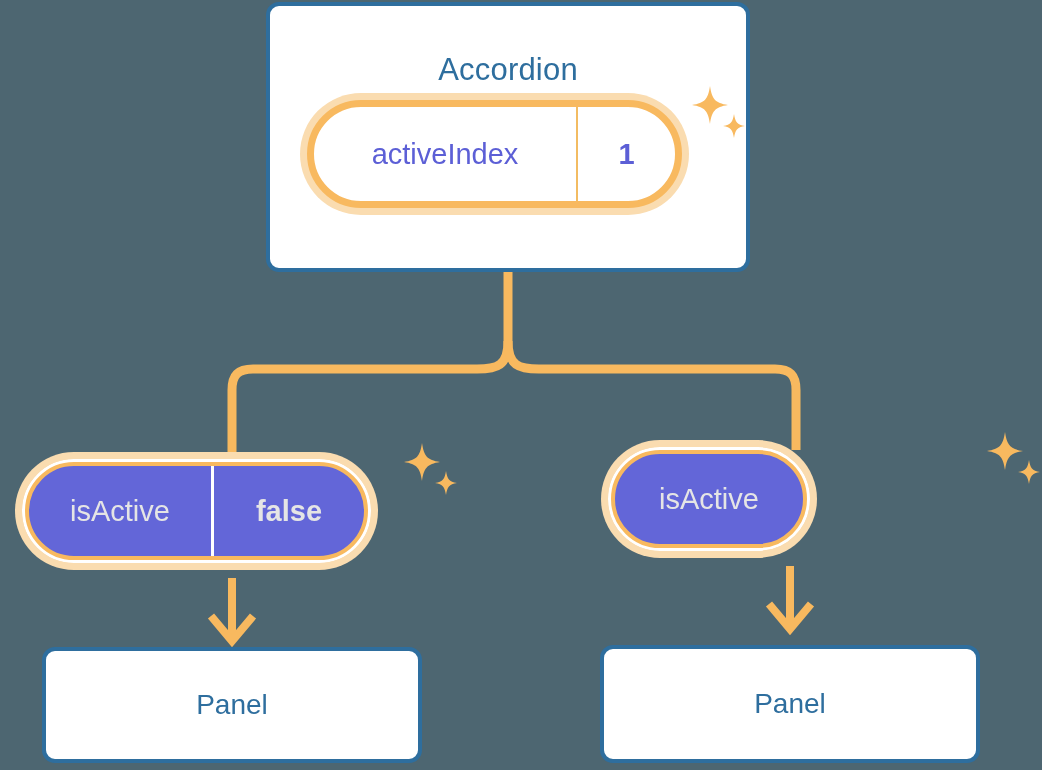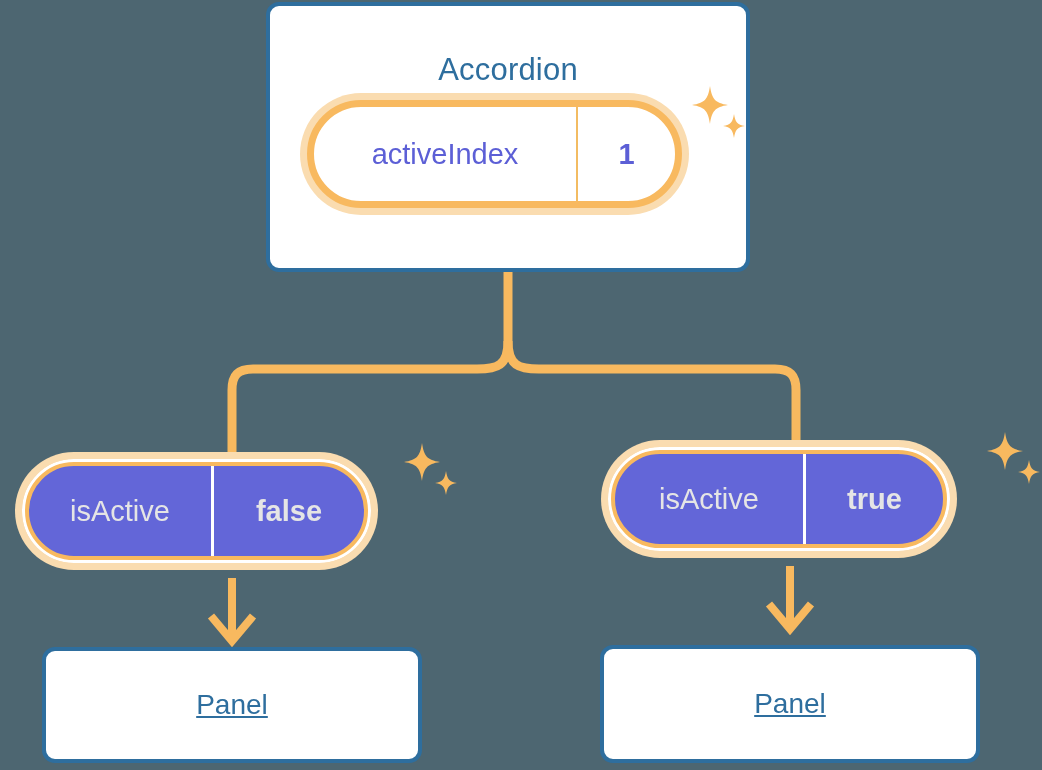--- a/index.html
+++ b/index.html
@@ -153,21 +153,20 @@
   .panel-label {
     position: absolute;
     left: 0;
     right: 0;
     top: 50%;
     transform: translateY(-50%);
     text-align: center;
     color: #2e6e9e;
     font-size: 28px;
     line-height: 1;
-    text-decoration: underline;
   }
 
   
   .sparkle-group {
     position: absolute;
     pointer-events: none;
   }
   #sparkle-top   { left: 686px; top: 86px; }
   #sparkle-left  { left: 398px; top: 443px; }
   #sparkle-right { left: 981px; top: 432px; }
@@ -228,21 +227,20 @@
   </div>
 
   <svg class="sparkle-group" id="sparkle-left" width="62" height="62" viewBox="0 0 62 62" xmlns="http://www.w3.org/2000/svg">
     <path fill="#f8b95f" d="M24 0 C26 13, 29 17, 42 19 C29 21, 26 25, 24 38 C22 25, 19 21, 6 19 C19 17, 22 13, 24 0 Z"></path>
     <path fill="#f8b95f" d="M48 28 C49.3 36, 51 38.7, 59 40 C51 41.3, 49.3 44, 48 52 C46.7 44, 45 41.3, 37 40 C45 38.7, 46.7 36, 48 28 Z"></path>
   </svg>
 
   <div class="pill-wrap" id="pill-right">
     <div class="pill pill-solid">
       <div class="seg seg-key">isActive</div>
-      <div class="seg seg-val">true</div>
     </div>
   </div>
 
   <svg class="sparkle-group" id="sparkle-right" width="62" height="62" viewBox="0 0 62 62" xmlns="http://www.w3.org/2000/svg">
     <path fill="#f8b95f" d="M24 0 C26 13, 29 17, 42 19 C29 21, 26 25, 24 38 C22 25, 19 21, 6 19 C19 17, 22 13, 24 0 Z"></path>
     <path fill="#f8b95f" d="M48 28 C49.3 36, 51 38.7, 59 40 C51 41.3, 49.3 44, 48 52 C46.7 44, 45 41.3, 37 40 C45 38.7, 46.7 36, 48 28 Z"></path>
   </svg>
 
   <div class="card" id="panel-left">
     <div class="panel-label">Panel</div>

